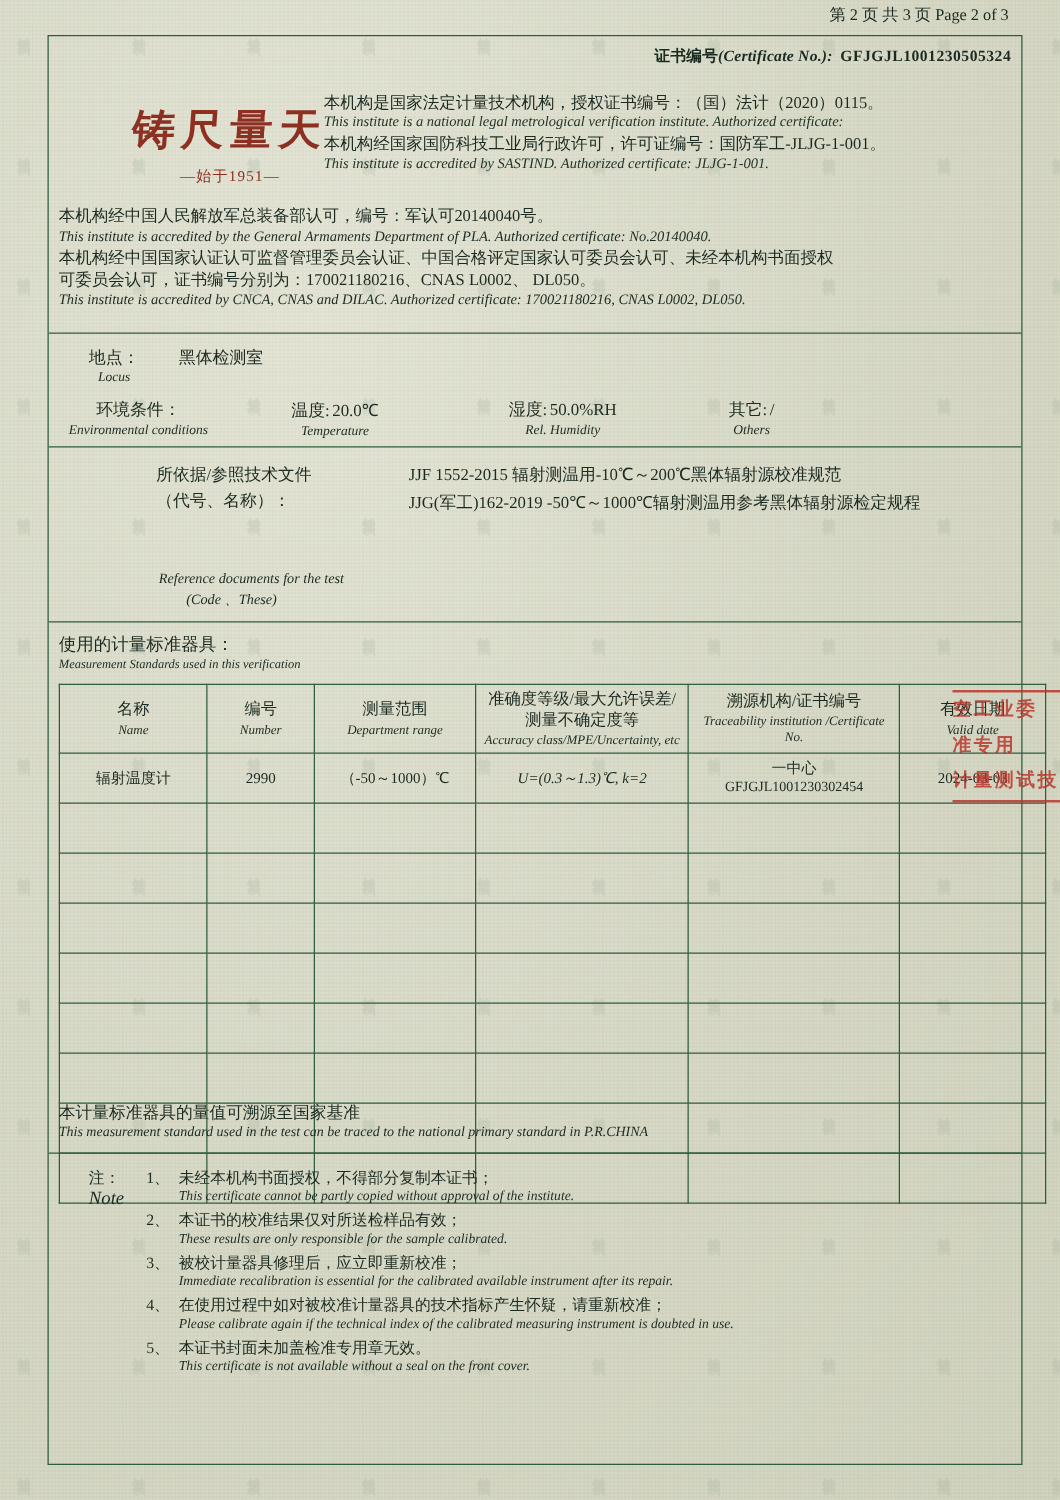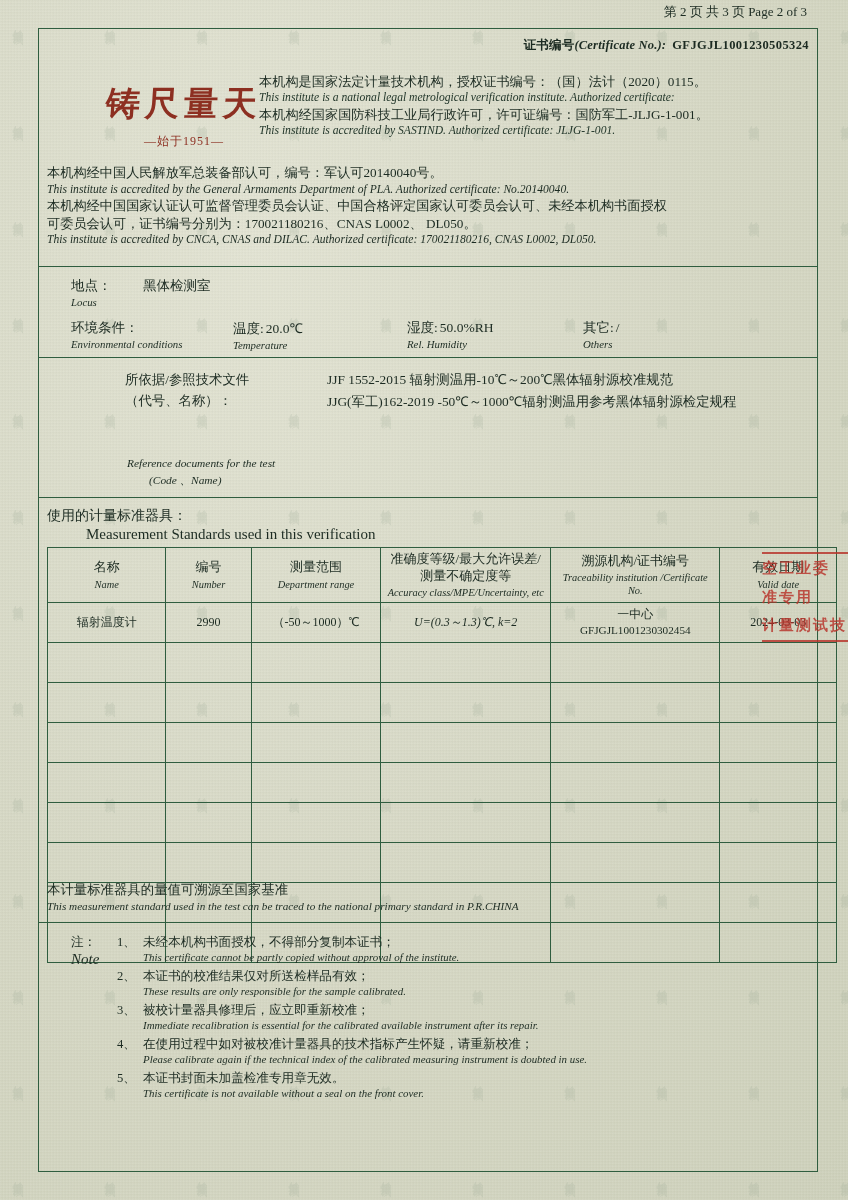--- a/index.html
+++ b/index.html
@@ -93,35 +93,35 @@
   }
 
   
   .locus{
     position:absolute;left:8px;top:248px;right:10px;font-size:13.5px;
   }
   .row{position:relative;height:34px;}
   .lbl-cn{font-size:13.5px;}
   .lbl-en{font-style:italic;font-size:10.8px;display:block;margin-top:1px;}
 
-  .cell{position:absolute;}
+  .cell{position:absolute;text-align:center;}
 
   
   .refdocs{
     position:absolute;left:8px;top:340px;right:10px;font-size:13.4px;
   }
   .refdocs .cn-label{position:absolute;left:78px;top:0;line-height:1.6;}
   .refdocs .docs{position:absolute;left:280px;top:0;line-height:1.62;}
   .refdocs .en-label{position:absolute;left:80px;top:86px;font-style:italic;font-size:11.4px;line-height:1.45;}
 
   
   .std-title{
     position:absolute;left:8px;top:478px;font-size:14px;
   }
-  .std-title .en{font-size:15px;display:block;margin-top:1px;margin-left:39px;}
+  .std-title .en{font-style:italic;font-size:10px;display:block;margin-top:1px;}
 
   
   table.std{
     position:absolute;left:8px;top:518px;width:790px;
     border-collapse:collapse;
     font-size:11.5px;
   }
   table.std th, table.std td{
     border:1px solid #2f5d3f;
     text-align:center;
@@ -338,21 +338,21 @@
 
     <div class="locus">
       <div class="row">
         <span class="cell" style="left:24px;top:0">
           <span class="lbl-cn">地点：</span>
           <span class="lbl-en">Locus</span>
         </span>
         <span class="cell" style="left:96px;top:0">黑体检测室</span>
       </div>
       <div class="row" style="margin-top:8px">
-        <span class="cell" style="left:24px;top:0">
+        <span class="cell" style="left:8px;top:0">
           <span class="lbl-cn">环境条件：</span>
           <span class="lbl-en">Environmental conditions</span>
         </span>
         <span class="cell" style="left:186px;top:0">
           <span class="lbl-cn">温度:</span><span style="margin-left:2px">20.0℃</span>
           <span class="lbl-en">Temperature</span>
         </span>
         <span class="cell" style="left:360px;top:0">
           <span class="lbl-cn">湿度:</span><span style="margin-left:2px">50.0%RH</span>
           <span class="lbl-en">Rel. Humidity</span>
@@ -370,21 +370,21 @@
       <div class="cn-label">
         <div>所依据/参照技术文件</div>
         <div>（代号、名称）：</div>
       </div>
       <div class="docs">
         <div>JJF 1552-2015 辐射测温用-10℃～200℃黑体辐射源校准规范</div>
         <div>JJG(军工)162-2019  -50℃～1000℃辐射测温用参考黑体辐射源检定规程</div>
       </div>
       <div class="en-label">
         <div>Reference documents for the test</div>
-        <div style="margin-left:22px">(Code 、Name)</div>
+        <div style="margin-left:22px">(Code 、These)</div>
       </div>
     </div>
 
     <div class="hr" style="top:468px"></div>
 
     <div class="std-title">
       <span>使用的计量标准器具：</span>
       <span class="en">Measurement Standards used in this verification</span>
     </div>
 

